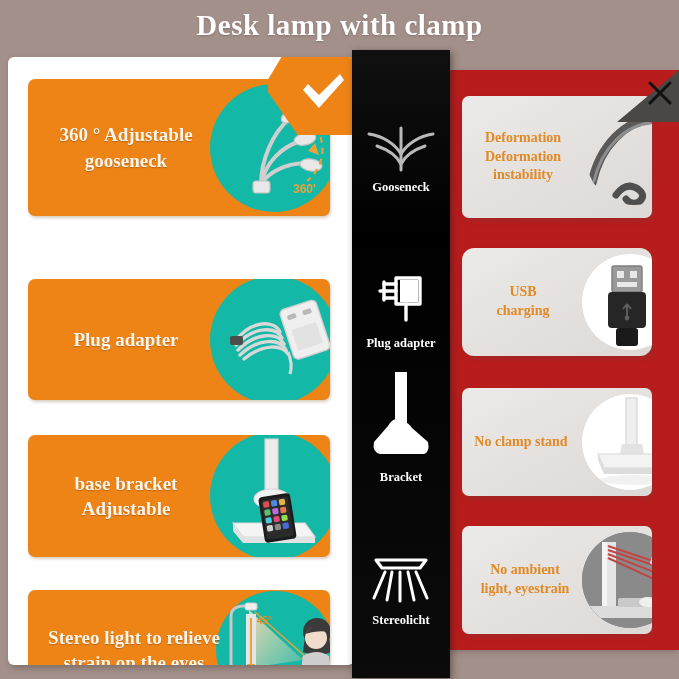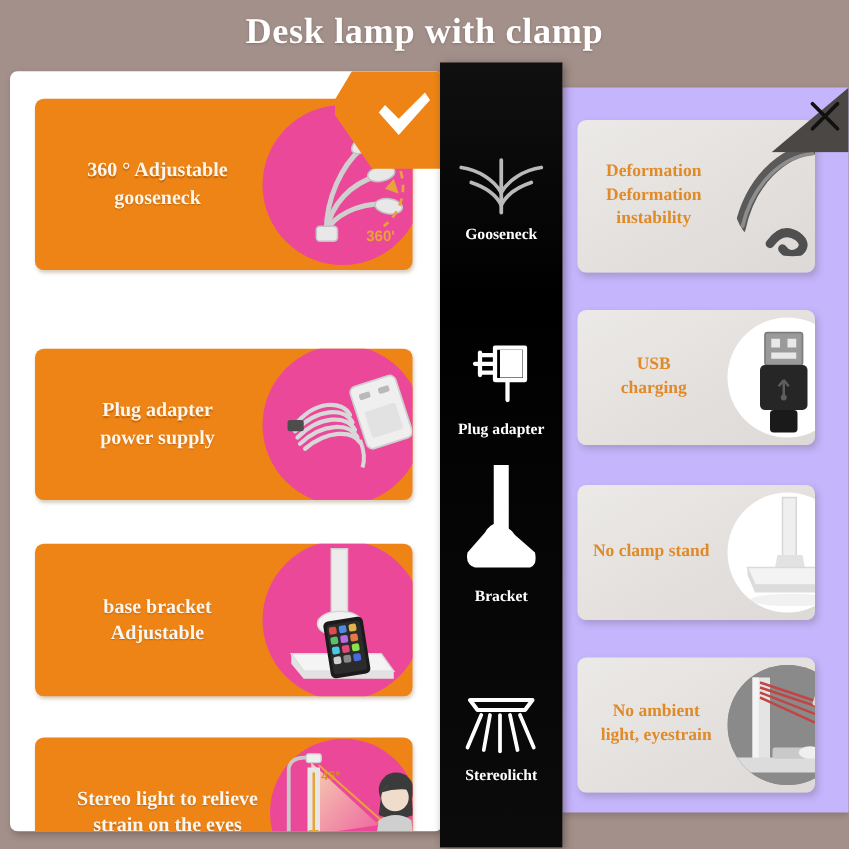--- a/index.html
+++ b/index.html
@@ -47,30 +47,30 @@
     position:absolute; left:20px; width:302px;
     background:#ee8416;
     border-radius:7px;
     box-shadow:1px 2px 3px rgba(120,80,30,.28);
     overflow:hidden;
   }
   .pcard .ptext{
     position:absolute; left:0; top:0; width:196px; height:100%;
     display:flex; flex-direction:column; align-items:center; justify-content:center;
     color:#fdf6ec;
-    font-size:16px; font-weight:bold; line-height:1.32;
+    font-size:19px; font-weight:bold; line-height:1.32;
     text-align:center;
     text-shadow:0 1px 1px rgba(120,65,10,.45);
     padding:0 4px;
     z-index:2;
   }
   .pcard .pcirc{
     position:absolute; right:-8px; top:50%; transform:translateY(-50%);
     width:128px; height:128px; border-radius:50%;
-    background:#ec4899;
+    background:#14b8a6;
     z-index:1;
     display:flex; align-items:center; justify-content:center;
   }
   .pcard .pcirc svg{ display:block; }
 
   
   #center-col{
     position:absolute; left:352px; top:50px; width:98px; height:628px;
     background:linear-gradient(180deg,#101010 0%,#000 30%,#0b0b0b 100%);
     box-shadow:2px 2px 7px rgba(40,30,28,.5);
@@ -83,21 +83,21 @@
   .citem .cico{ height:62px; display:flex; align-items:center; justify-content:center; }
   .citem .clab{
     color:#ffffff; font-size:12.5px; font-weight:bold;
     font-family:"Liberation Serif", serif;
     margin-top:6px; text-align:center; white-space:nowrap;
   }
 
   
   #right-panel{
     position:absolute; left:450px; top:70px; width:229px; height:580px;
-    background:#c4b5fd;
+    background:#b91c1c;
     box-shadow:-1px 2px 5px rgba(60,45,40,.25);
     overflow:hidden;
   }
   #x-ribbon{
     position:absolute; right:0; top:0; width:62px; height:52px; z-index:4;
     pointer-events:none;
   }
   #x-ribbon .tri{
     position:absolute; right:0; top:0; width:62px; height:52px;
     background:#4a4745;
@@ -166,21 +166,20 @@
         <path d="M80 18 L92 26 L79 31 Z" fill="#e8a23a"></path>
         <path d="M100 54 L104 66 L93 62 Z" fill="#e8a23a"></path>
         <text x="78" y="104" font-family="Liberation Sans, sans-serif" font-size="12" font-weight="bold" fill="#e8a23a">360'</text>
       </svg>
     </div>
   </div>
 
   <div class="pcard" style="top:222px;height:121px;">
     <div class="ptext">
       <span>Plug adapter</span>
-      <span>power supply</span>
     </div>
     <div class="pcirc">
       <svg width="112" height="112" viewBox="0 0 112 112">
         <g fill="none" stroke="#d8d8d8" stroke-width="3.4" stroke-linecap="round">
           <path d="M18 56 C34 36 56 36 62 48"></path>
           <path d="M18 61 C36 42 58 42 64 54"></path>
           <path d="M20 66 C38 48 60 48 66 60"></path>
           <path d="M22 71 C40 54 62 54 68 66"></path>
           <path d="M26 75 C44 60 64 60 70 70"></path>
         </g>
@@ -345,21 +344,21 @@
     </div>
     <div class="ncirc" style="right:-30px;">
       <svg width="96" height="96" viewBox="0 0 96 96">
         <path d="M6 74 C14 36 40 12 66 10" stroke="#5a5a5a" stroke-width="9" fill="none" stroke-linecap="round"></path>
         <path d="M8 72 C16 38 40 16 64 14" stroke="#8e8e8e" stroke-width="3" fill="none" stroke-linecap="round"></path>
         <path d="M30 86 q10 -14 22 -6 q8 6 2 12 q-8 6 -14 -2" stroke="#4f4f4f" stroke-width="7" fill="none" stroke-linecap="round"></path>
       </svg>
     </div>
   </div>
 
-  <div class="ncard" style="top:178px;height:108px;">
+  <div class="ncard" style="top:178px;height:108px;border-radius:12px;">
     <div class="ntext">
       <span>USB</span>
       <span>charging</span>
     </div>
     <div class="ncirc">
       <svg width="92" height="92" viewBox="0 0 92 92">
         <rect x="28" y="10" width="30" height="26" rx="2" fill="#9a9a9a" stroke="#7d7d7d" stroke-width="1.4"></rect>
         <rect x="33" y="15" width="7" height="7" fill="#e8e8e8"></rect>
         <rect x="46" y="15" width="7" height="7" fill="#e8e8e8"></rect>
         <rect x="33" y="26" width="20" height="5" fill="#e8e8e8"></rect>

